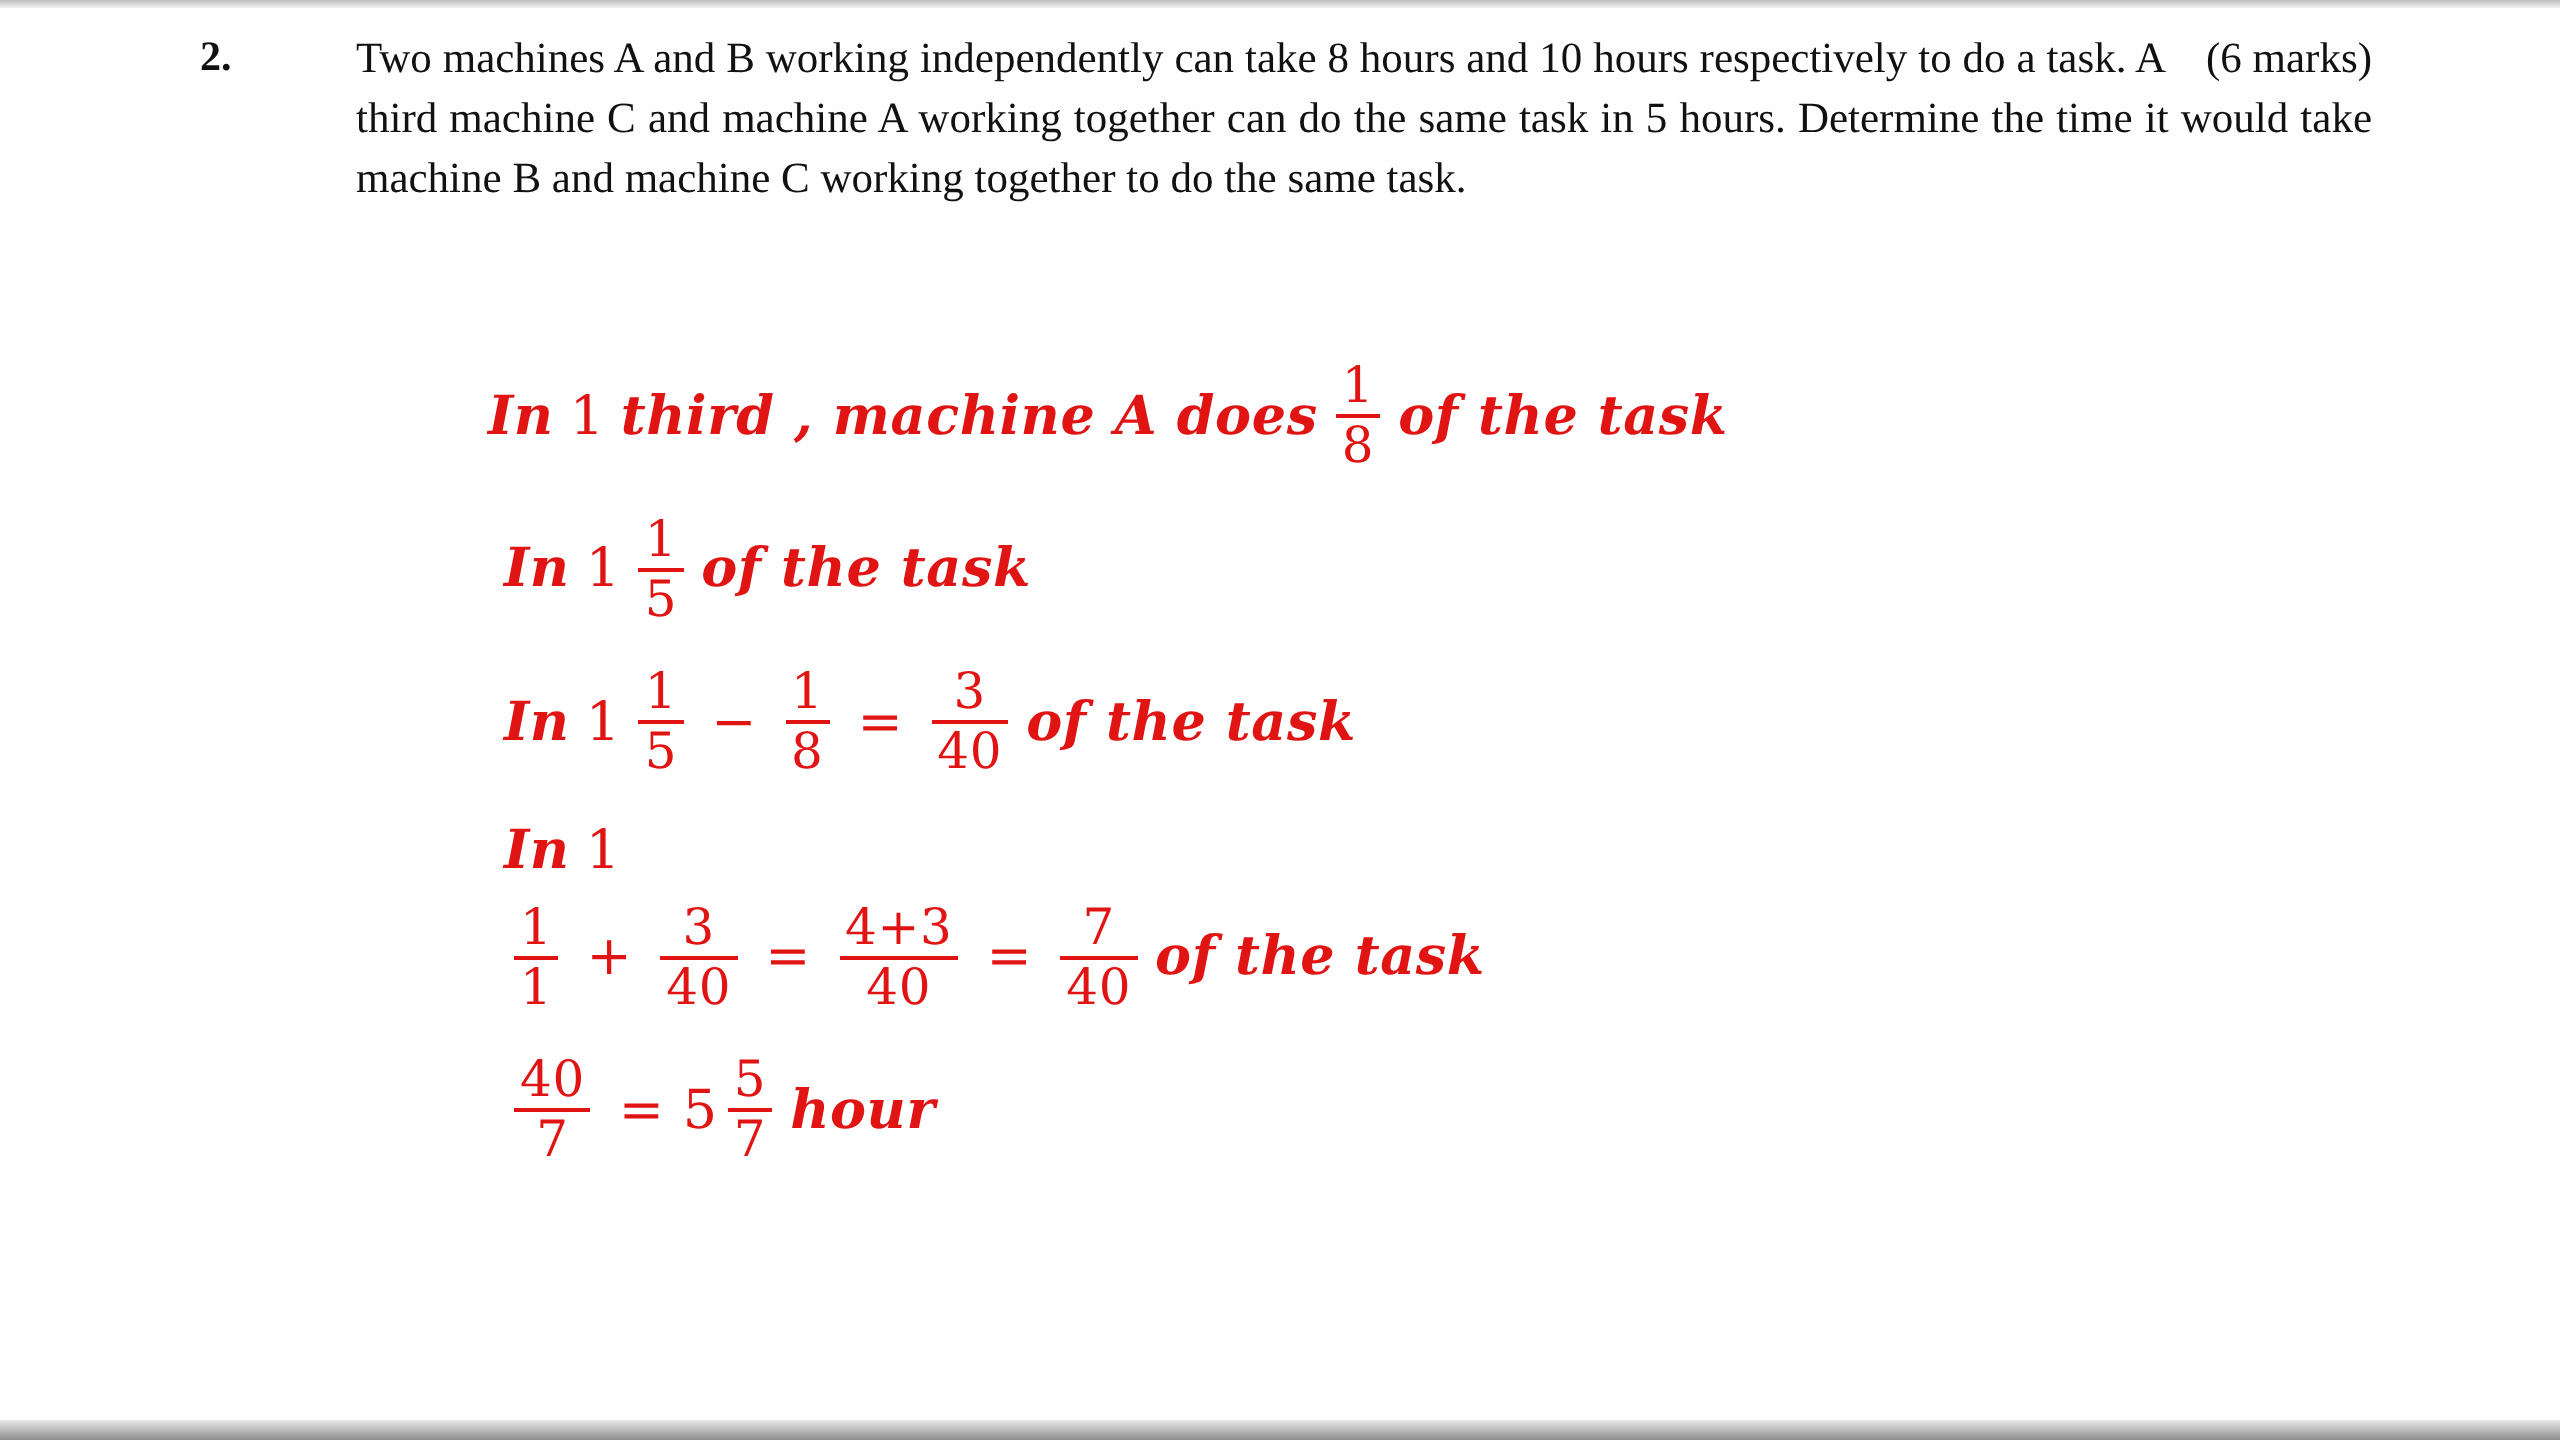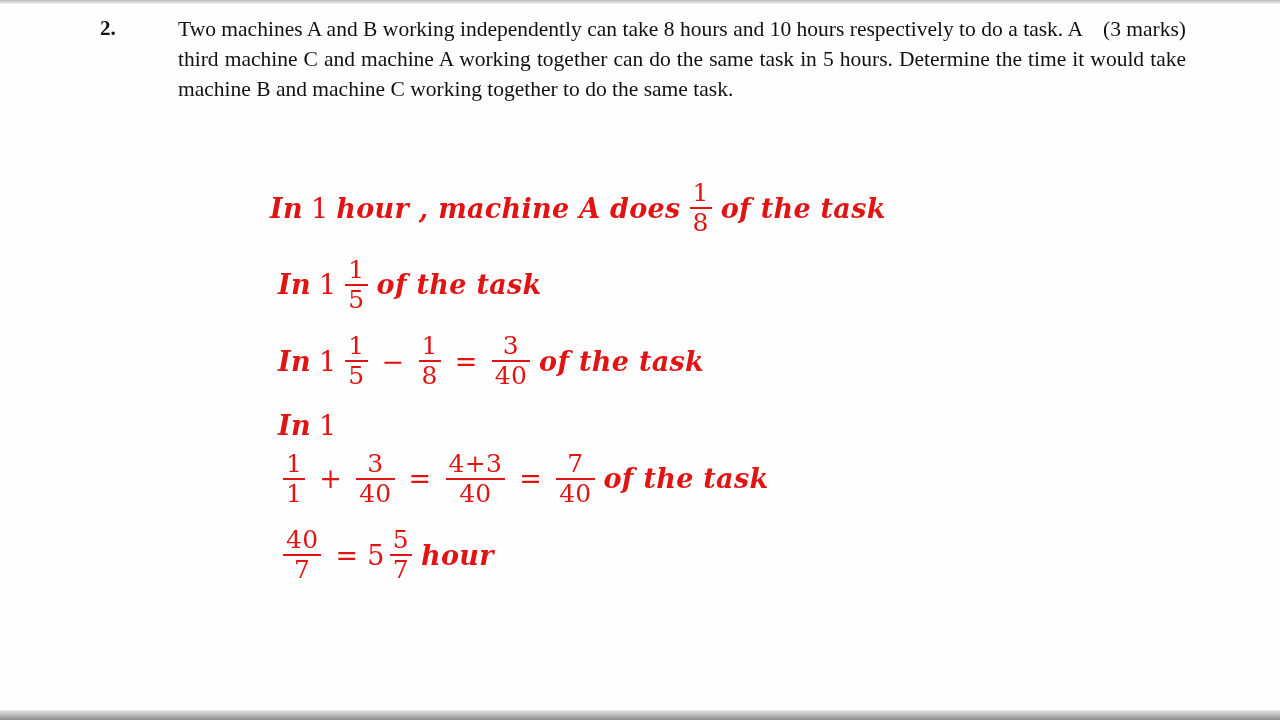--- a/index.html
+++ b/index.html
@@ -55,21 +55,21 @@
     text-align: justify;
     width: 1008px;
   }
   .q-marks {
     float: right;
     margin-left: 20px;
   }
   
   .solution {
     position: absolute;
-    left: 266px;
+    left: 240px;
     top: 180px;
     color: #e11414;
     font-family: "DejaVu Serif", serif;
     font-style: italic;
     font-weight: bold;
   }
   .line {
     display: flex;
     align-items: center;
     white-space: nowrap;
@@ -125,31 +125,31 @@
 </head>
 <body>
 
 <div class="page">
   <div class="edge-top"></div>
   <div class="edge-bottom"></div>
 
   <div class="question">
     <div class="q-number">2.</div>
     <div class="q-text">
-      <span class="q-marks">(3 marks)</span>
+      <span class="q-marks">(6 marks)</span>
       <span>Two machines A and B working independently can take 8 hours and 10 hours respectively to do a task. A third machine C and machine A working together can do the same task in 5 hours. Determine the time it would take machine B and machine C working together to do the same task.</span>
     </div>
   </div>
 
   <div class="solution">
 
     <div class="line indent-0">
       <span class="txt">In</span>
       <span class="txt num">1</span>
-      <span class="txt">hour , machine A does</span>
+      <span class="txt">third , machine A does</span>
       <span class="frac">
         <span class="top">1</span>
         <span class="bar"></span>
         <span class="bot">8</span>
       </span>
       <span class="txt">of the task</span>
     </div>
 
     <div class="line indent-s">
       <span class="txt">In</span>

